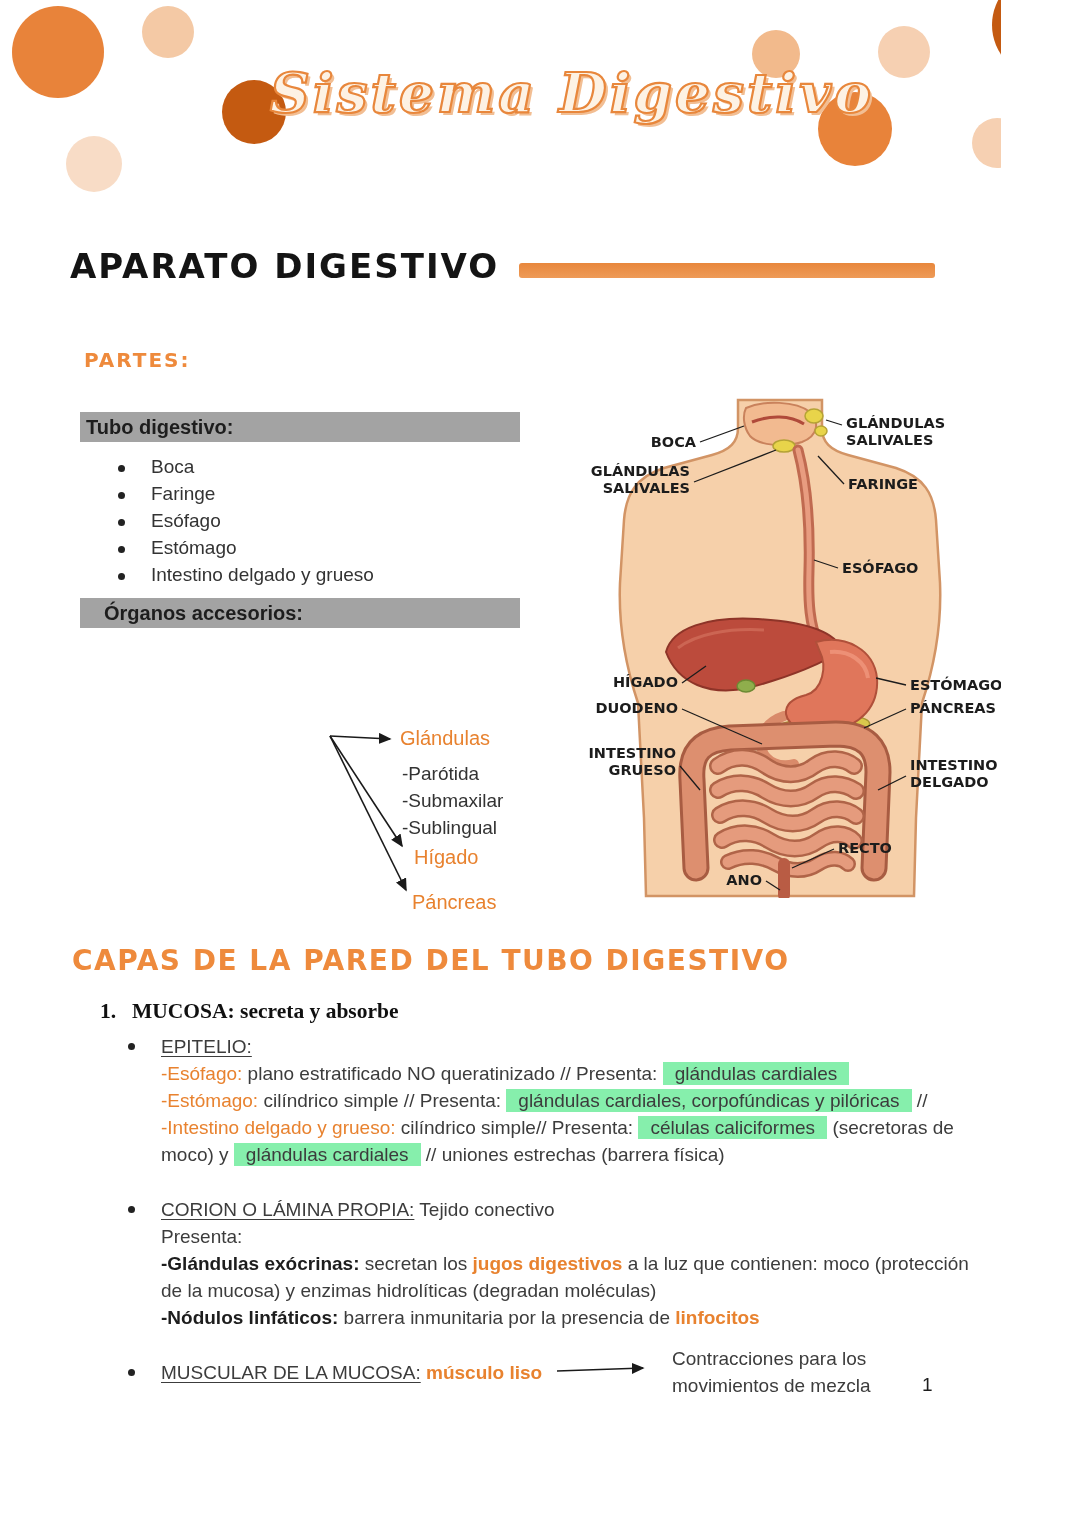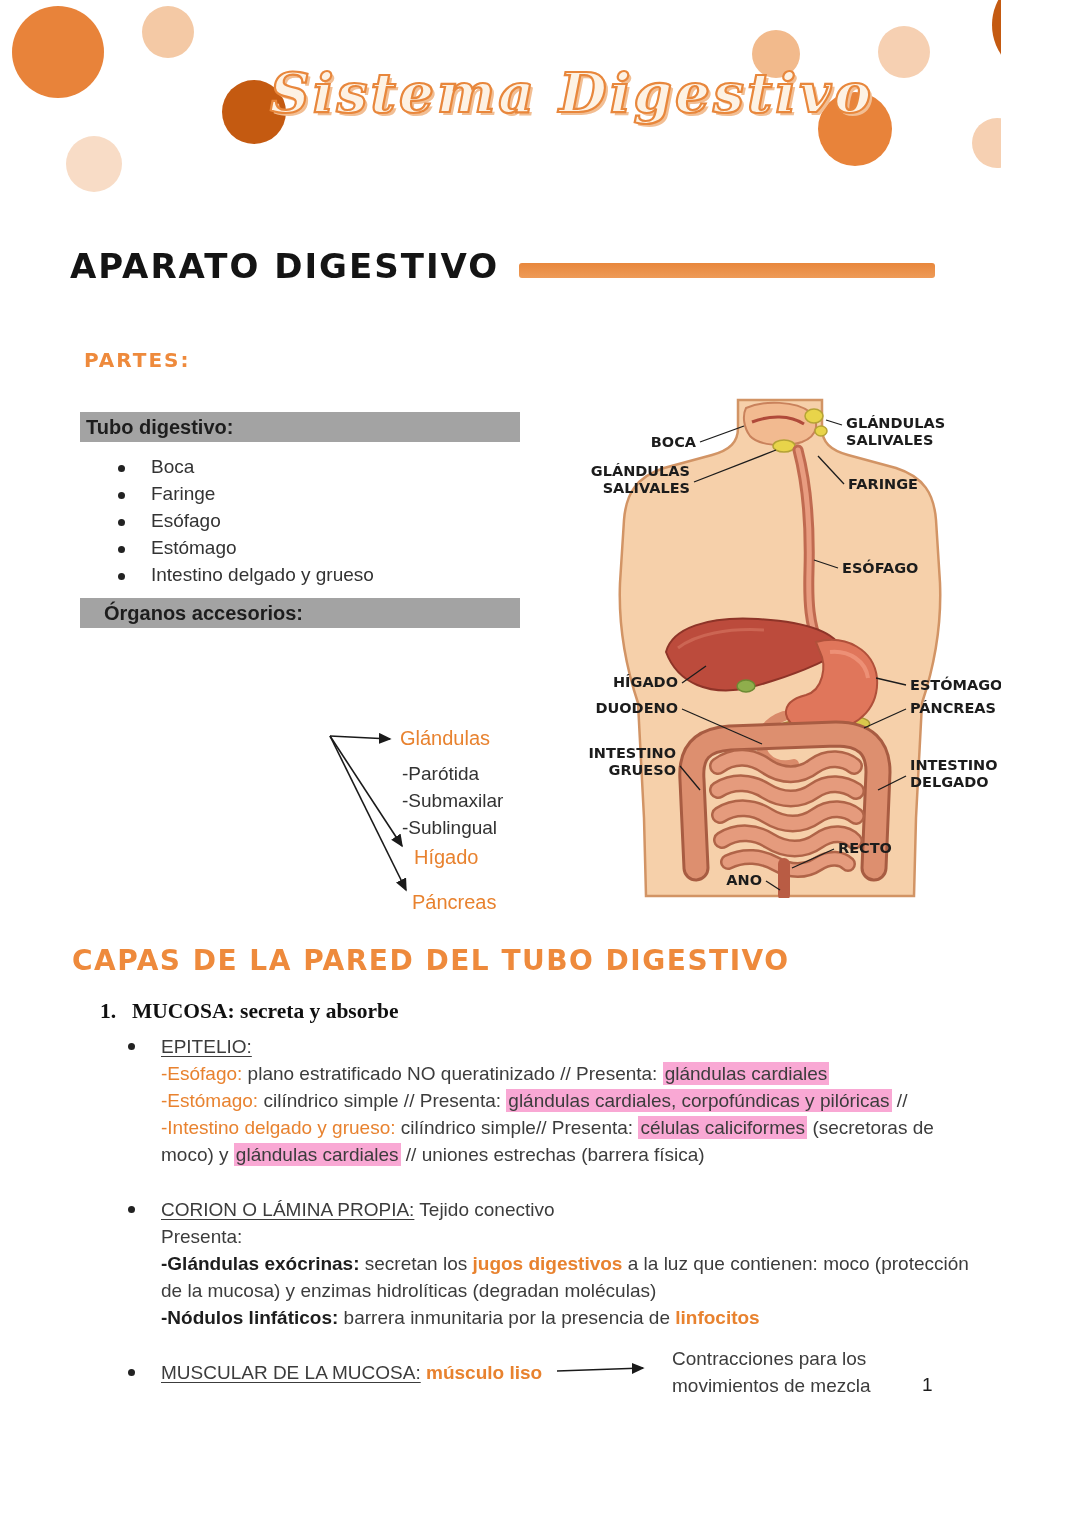--- a/index.html
+++ b/index.html
@@ -56,21 +56,21 @@
   .bullet-block{display:flex;margin-top:8px;}
   .bullet-block .bdot{width:7px;height:7px;border-radius:50%;background:#222;margin:10px 26px 0 28px;flex:none;}
   .btext{flex:1;}
   .mt-lg{margin-top:28px;}
 
   .seg-n{color:#3c3c3c;}
   .seg-o{color:#E8822F;}
   .seg-ob{color:#E8822F;font-weight:700;}
   .seg-b{color:#1d1d1d;font-weight:700;}
   .seg-u{color:#3c3c3c;text-decoration:underline;text-underline-offset:3px;}
-  .seg-hl{background:#f9a8d4;padding:1px 2px;}
+  .seg-hl{background:#86efac;padding:1px 12px;}
 
   .muscular{position:relative;height:70px;}
   .muscular-arrow{position:absolute;left:455px;top:2px;}
   .muscular-note{position:absolute;left:572px;top:-14px;width:270px;}
   .muscular-page{position:absolute;left:822px;top:12px;color:#1d1d1d;}
 
   .footer{position:absolute;right:38px;top:1536px;font-family:"DejaVu Serif",serif;font-style:italic;
           font-weight:700;font-size:23px;color:#101010;letter-spacing:1px;}
 </style>
 </head>

